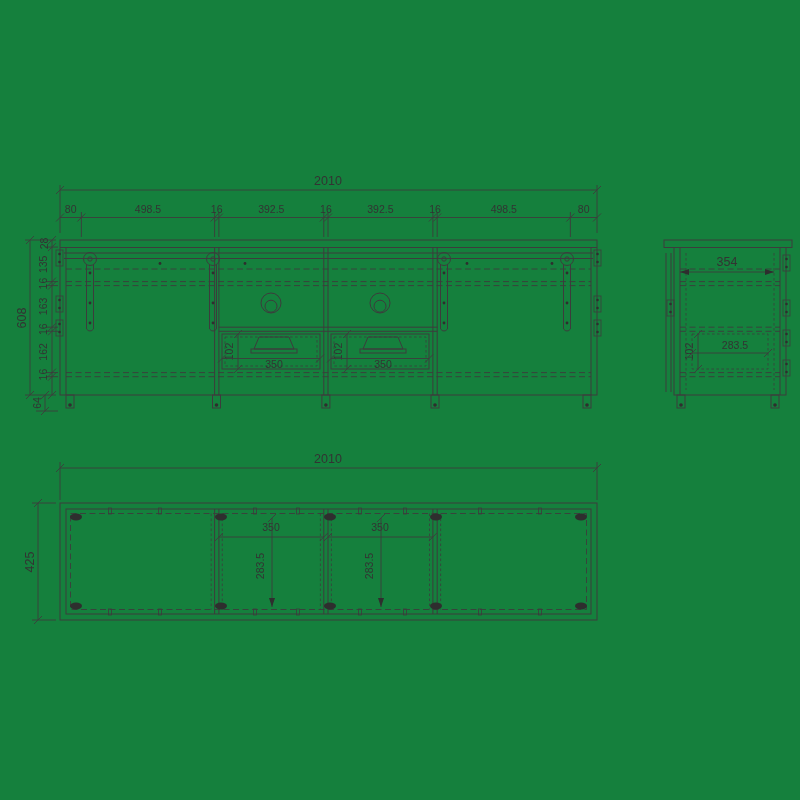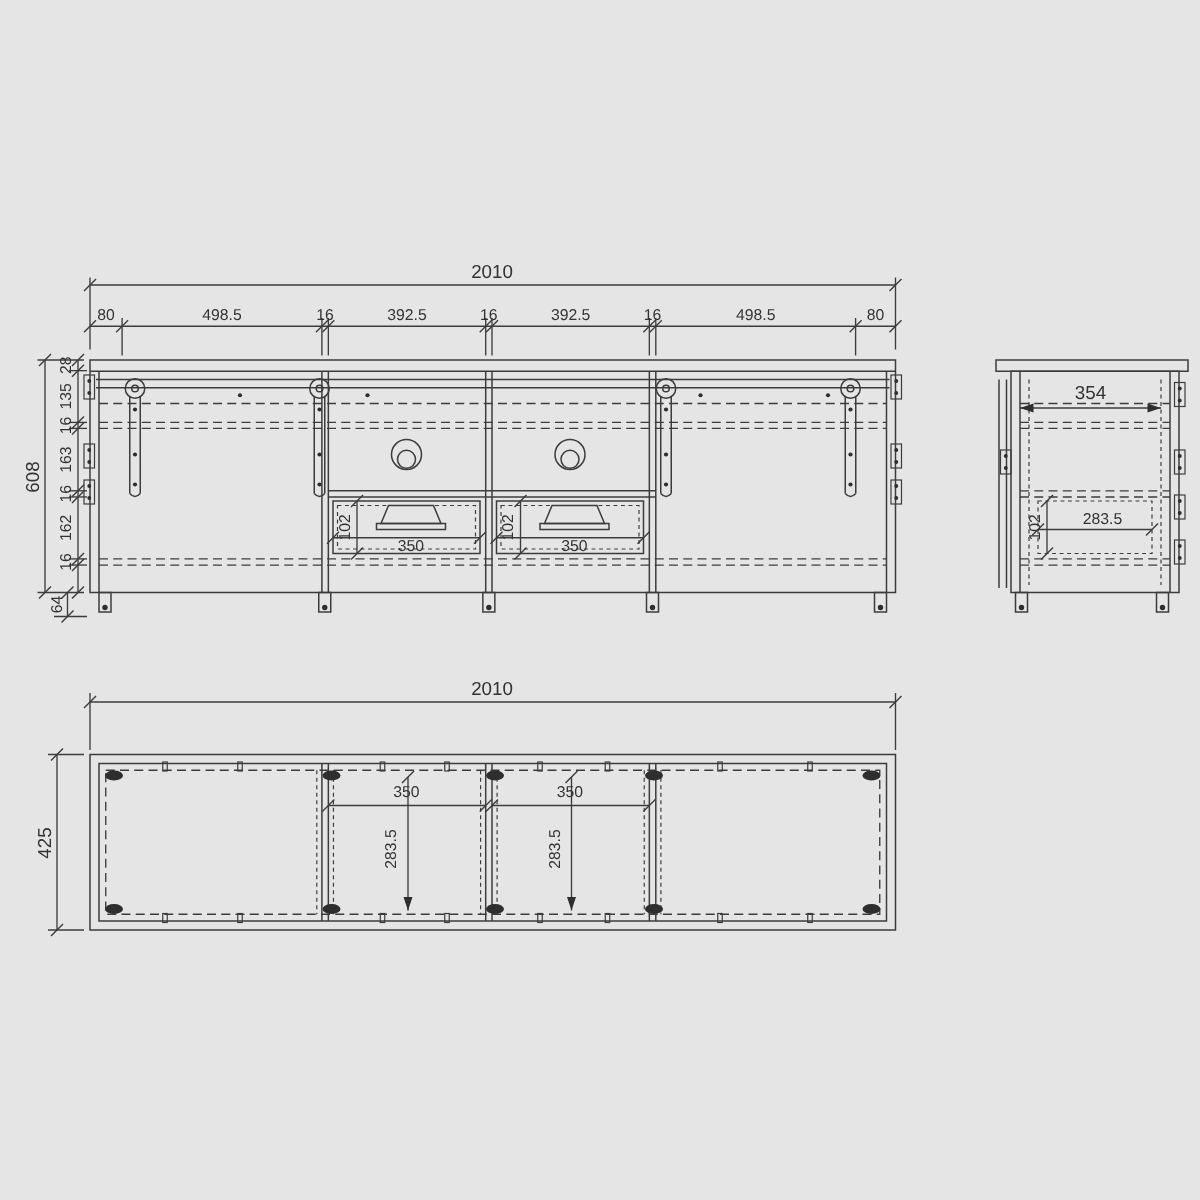--- a/index.html
+++ b/index.html
@@ -1,16 +1,16 @@
 <!DOCTYPE html>
 <html><head>
 <meta charset="utf-8">
 <style>
   html,body { margin:0; padding:0; background:#ffffff; }
-  .stage { width:800px; height:800px; background:#e5e5e5; position:relative; }
+  .stage { width:800px; height:800px; background:#15803d; position:relative; }
   svg { display:block; }
   .ln   { stroke:#3c3c3c; stroke-width:1;   fill:none; }
   .thin { stroke:#3c3c3c; stroke-width:.8;  fill:none; }
   .dash { stroke:#3c3c3c; stroke-width:.9;  fill:none; stroke-dasharray:6 3.5; }
   .dash2{ stroke:#3c3c3c; stroke-width:.8;  fill:none; stroke-dasharray:2.6 2.4; }
   .dim  { stroke:#3c3c3c; stroke-width:.9;  fill:none; }
   .fil  { fill:#2e2e2e; stroke:none; }
   text  { font-family:"Liberation Sans", sans-serif; font-size:10.5px; fill:#333;
           text-anchor:middle; }
   text.big { font-size:12.5px; }

